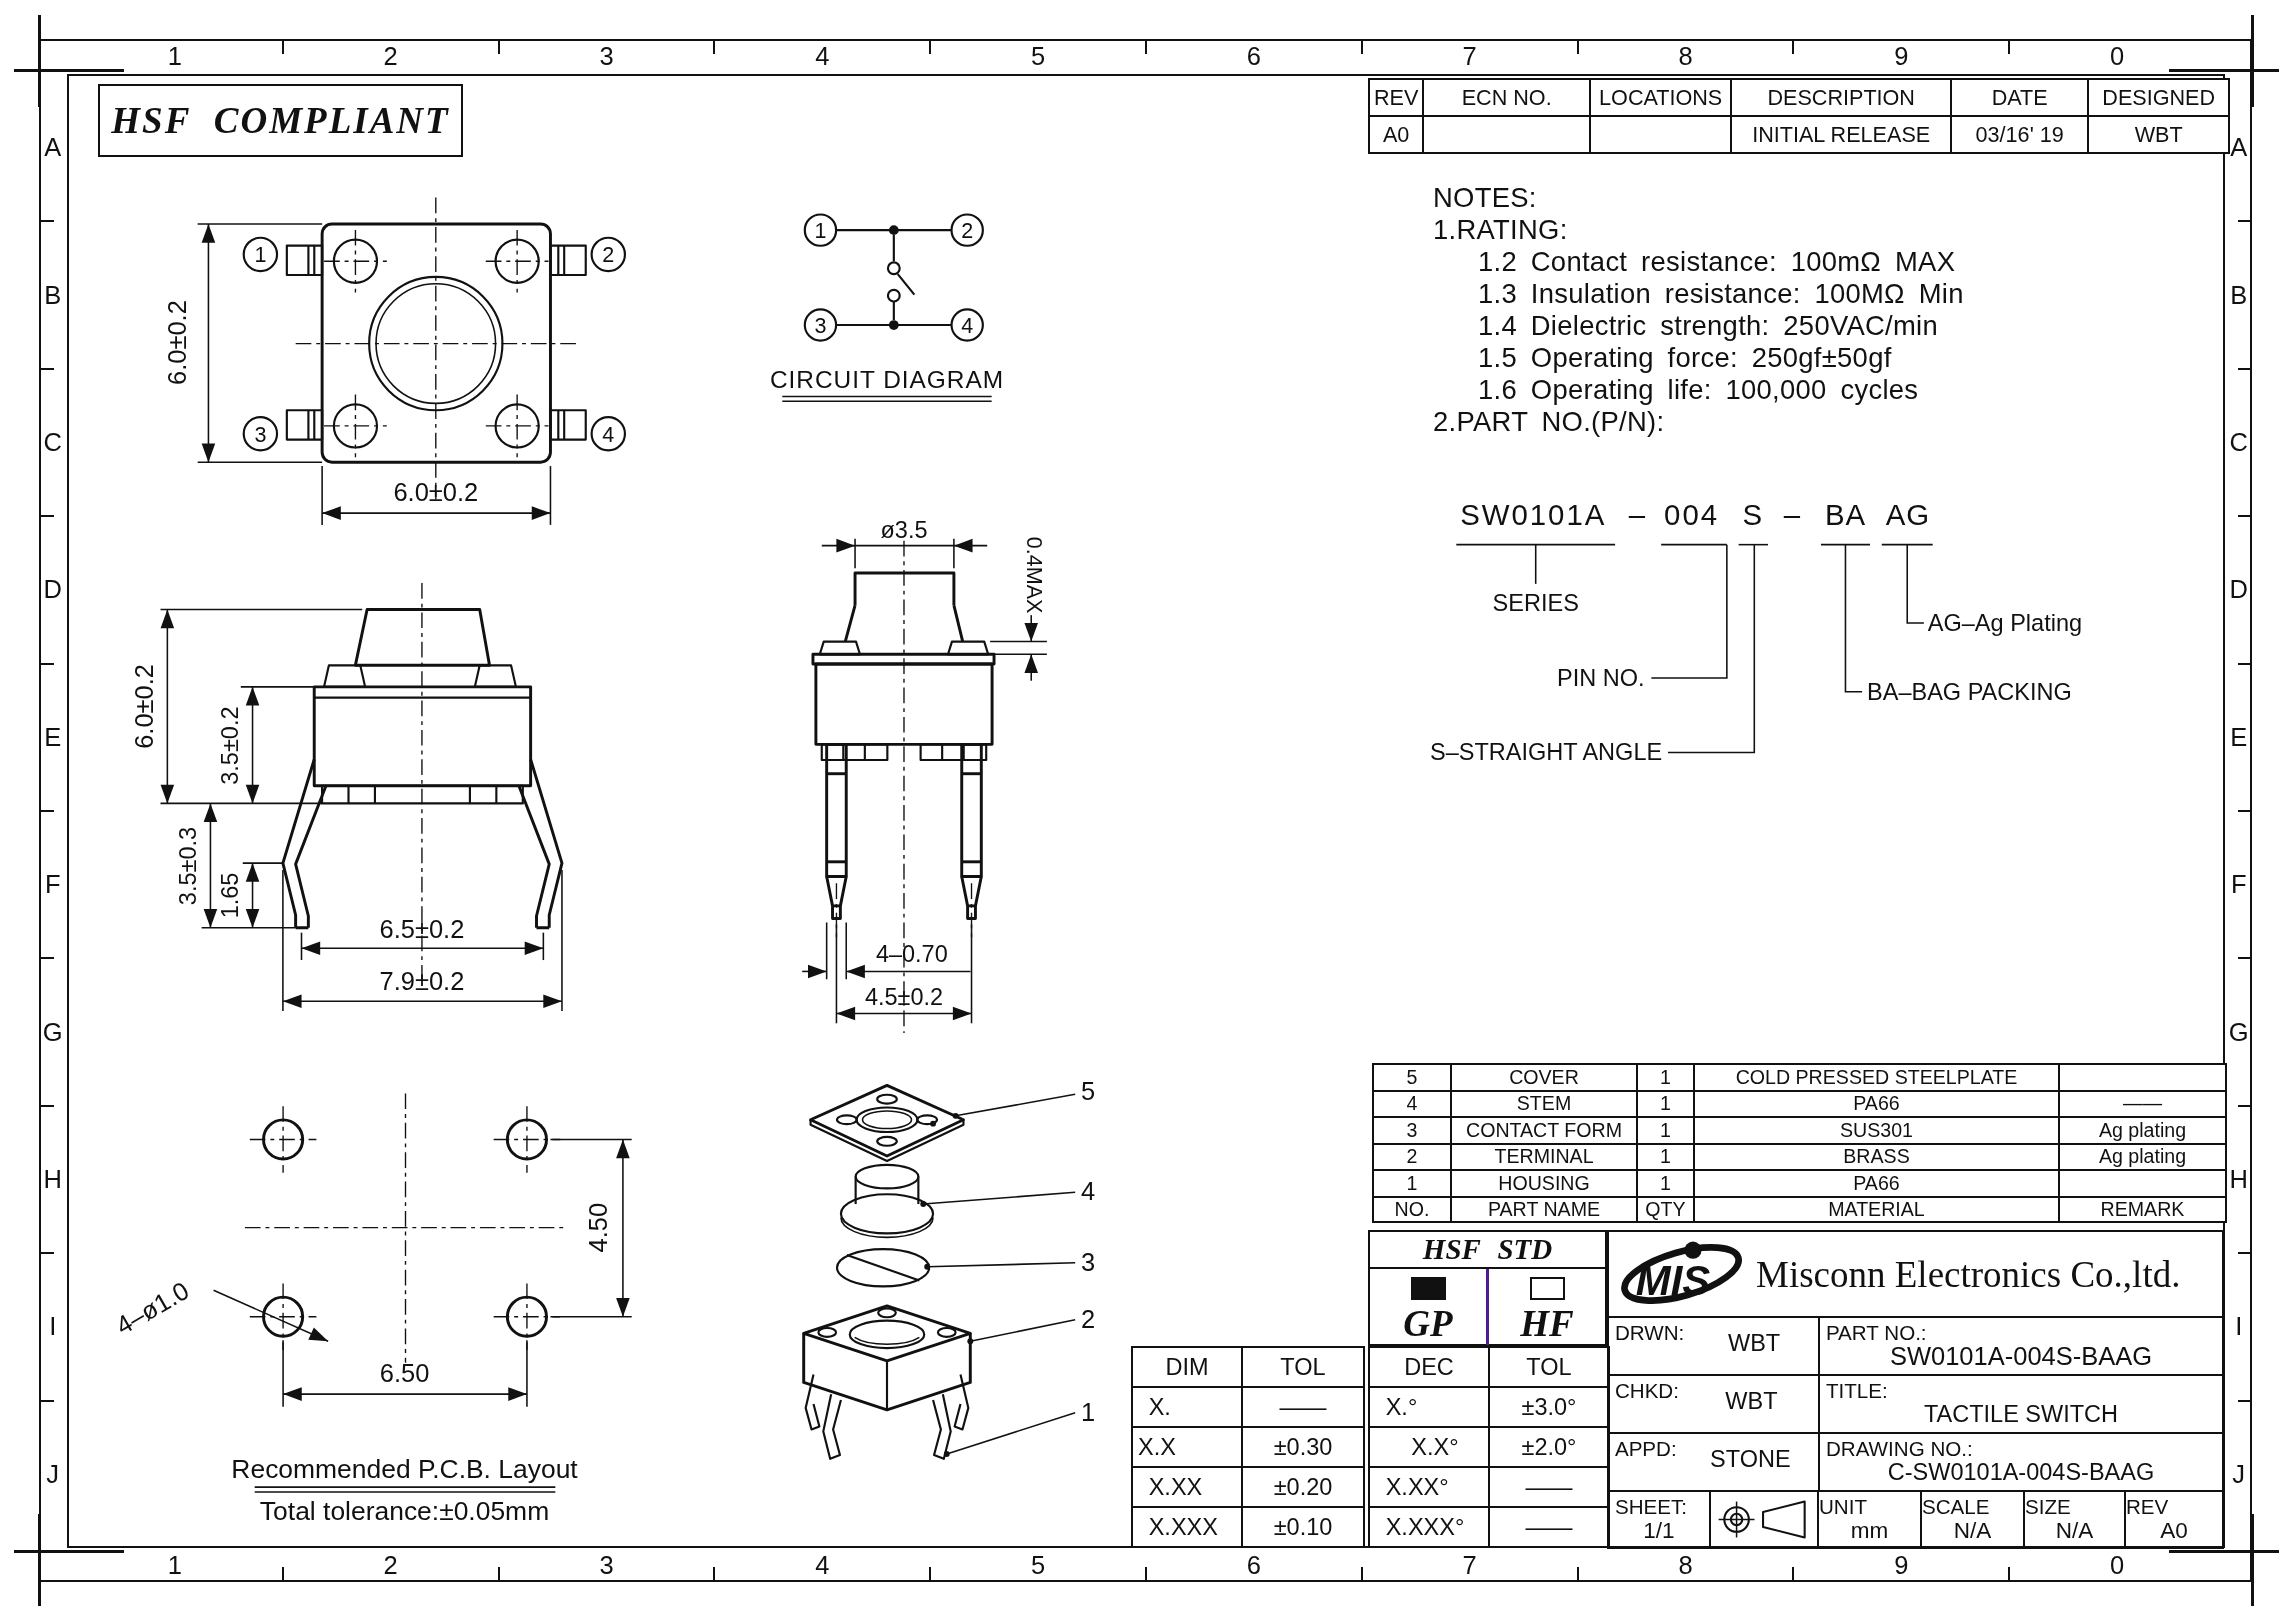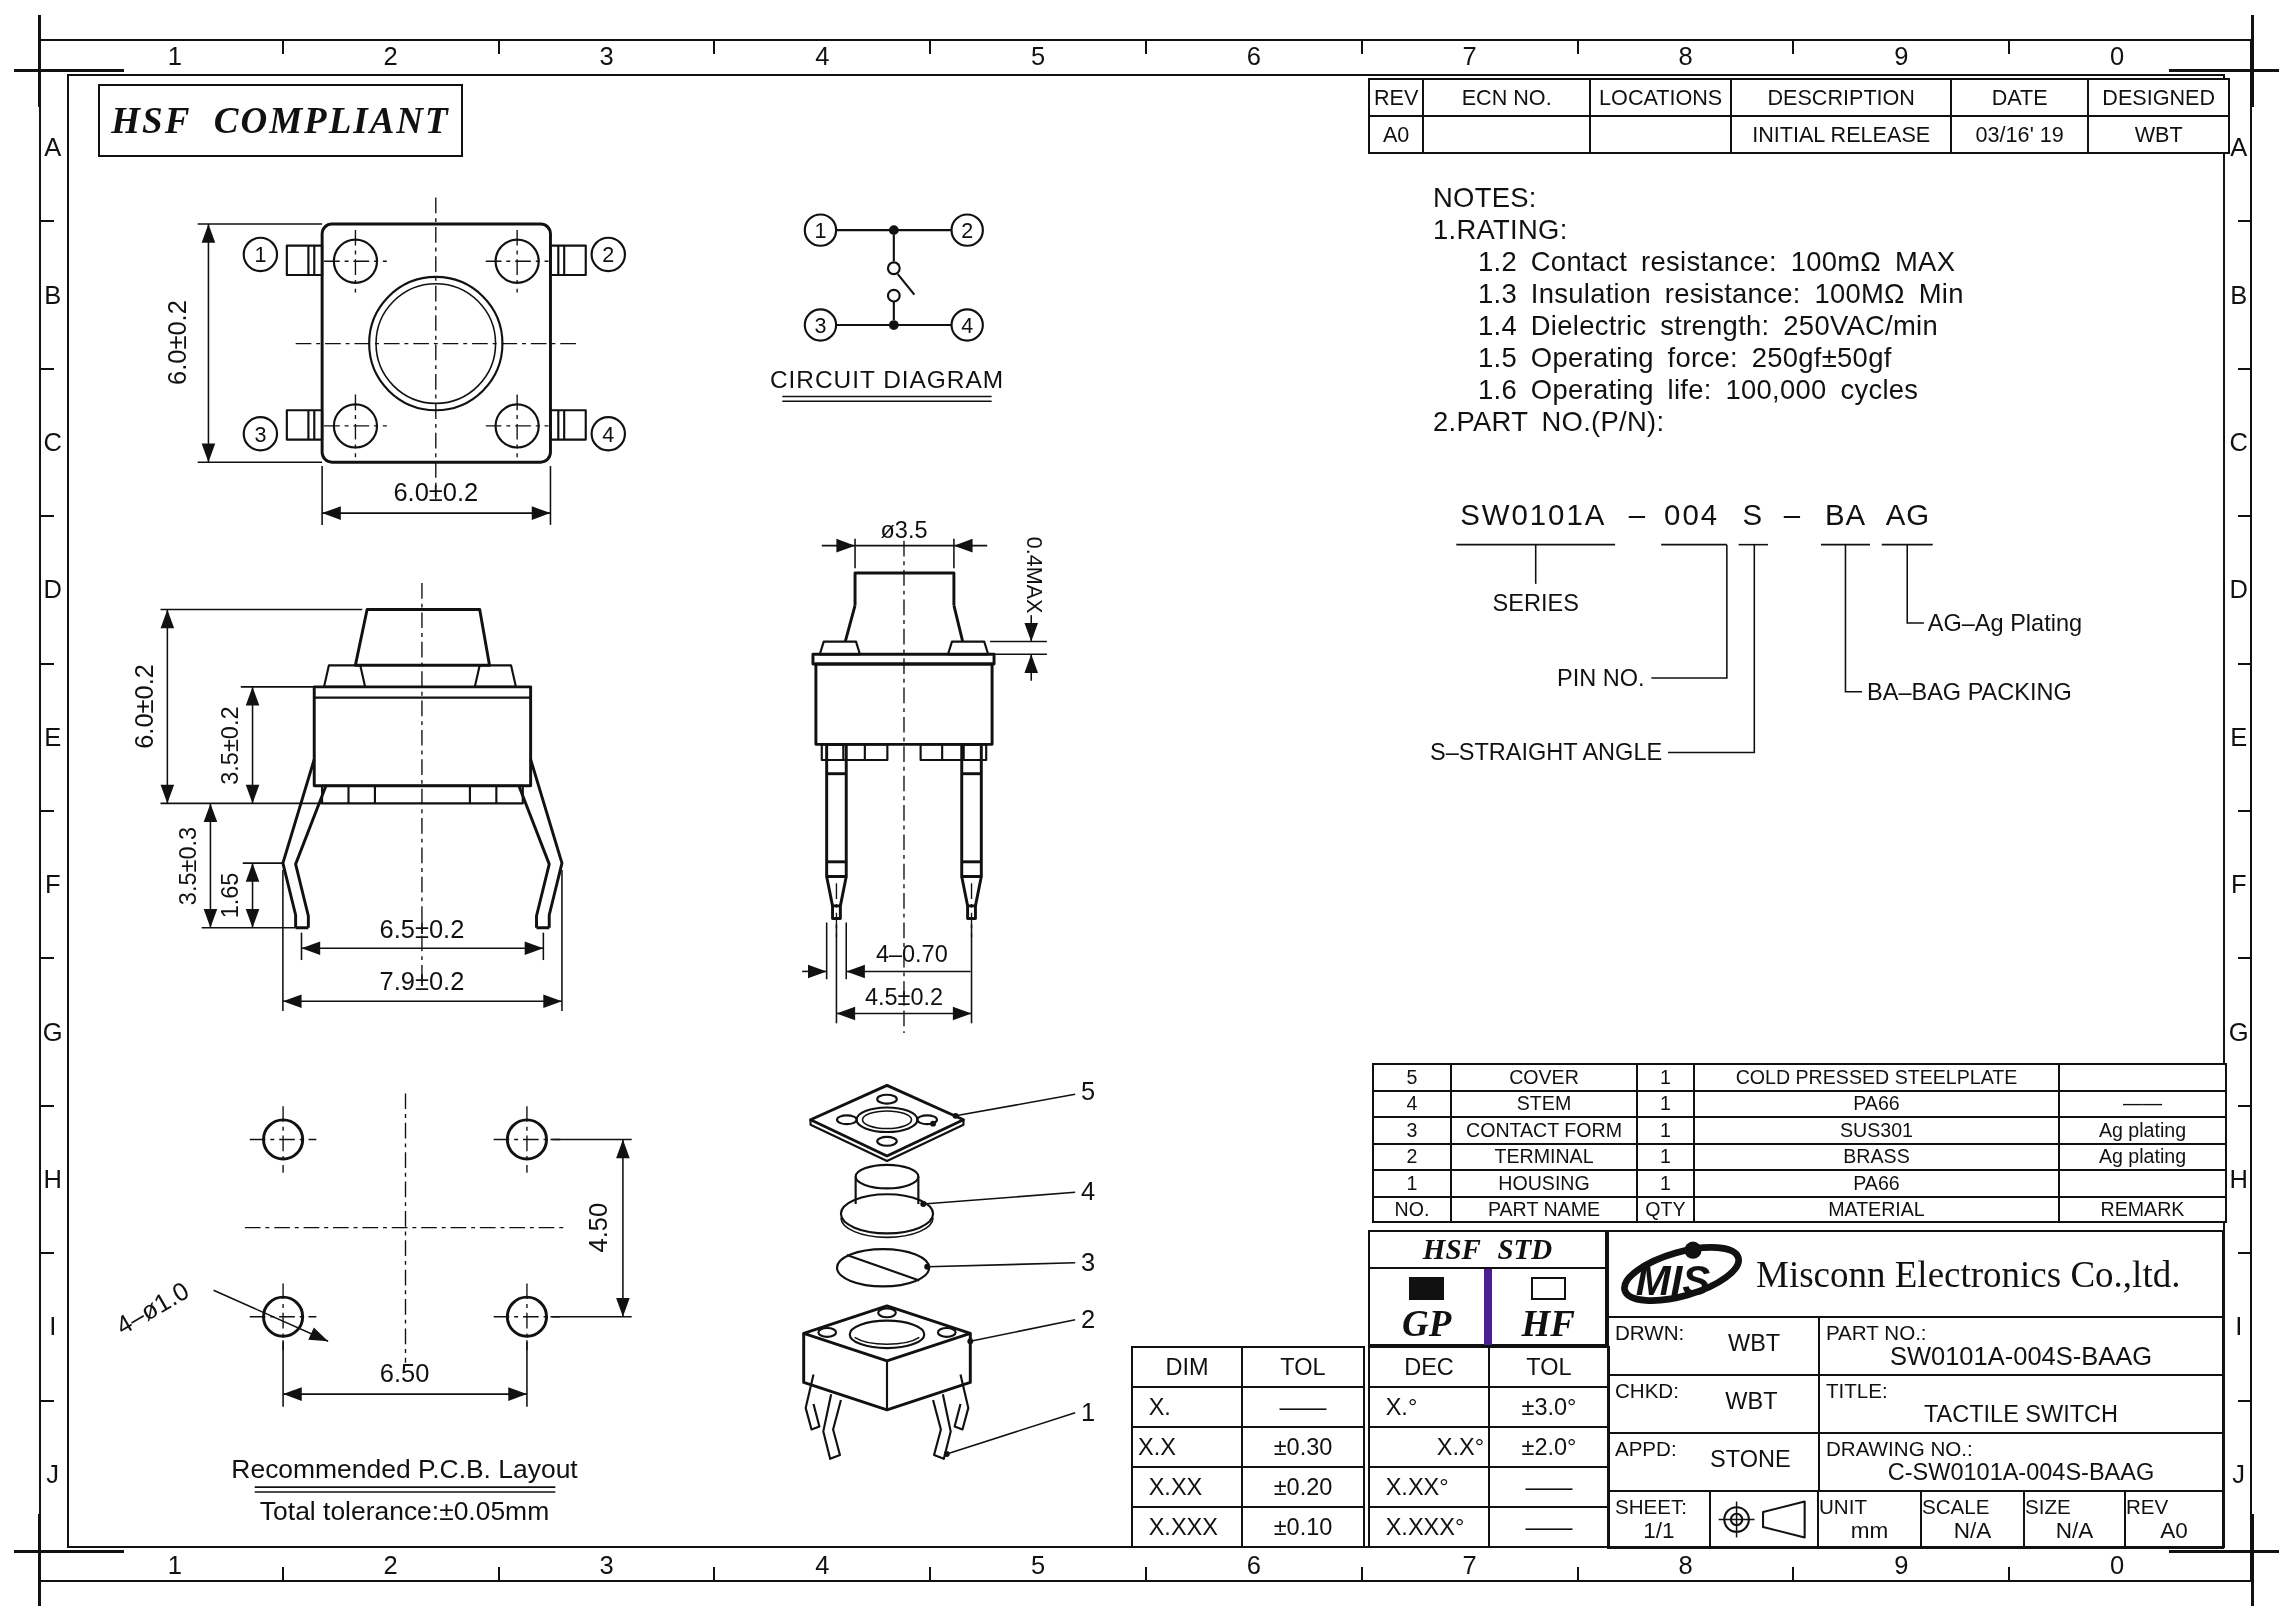--- a/index.html
+++ b/index.html
@@ -51,21 +51,21 @@
   text.dim{ font:24px "Liberation Sans",sans-serif; fill:#111; }
   text.dim26{ font-size:26px; }
   text.balloon{ font:22px "Liberation Sans",sans-serif; fill:#111; }
 
   
   .hsfstd{ position:absolute; left:1368px; top:1230px; width:239px; height:116px; border:2.9px solid #111; }
   .hsfstd .t{ height:37px; border-bottom:2px solid #111; display:flex; align-items:center; justify-content:center;
               font-family:"Liberation Serif",serif; font-weight:bold; font-style:italic; font-size:29px; word-spacing:9.8px;}
   .hsfstd .cols{ display:flex; height:76px; }
   .hsfstd .col{ flex:1; display:flex; flex-direction:column; align-items:center; padding-top:7.8px; }
-  .hsfstd .col + .col{ border-left:8px solid #4c1d95;align-items:center; }
+  .hsfstd .col + .col{ border-left:3px solid #4c1d95;align-items:center; }
   .sq-f{ width:35px; height:25.5px; background:#111; }
   .sq-e{ width:35px; height:25.5px; border:2.9px solid #111; }
   .gp-label{ font-family:"Liberation Serif",serif; font-weight:bold; font-style:italic; font-size:37px; margin-top:2px; }
 
   
   .tb{ position:absolute; left:1607px; top:1230px; width:617px; height:319px; border:2.9px solid #111; display:flex; flex-direction:column; }
   .tb-company{ height:86px; border-bottom:2.9px solid #111; display:flex; align-items:center; }
   .tb-company .cname{ font-family:"Liberation Serif",serif; font-size:37px; white-space:nowrap; }
   .tb-r{ display:flex; border-bottom:2px solid #111; }
   .tb-r .lc{ width:211px; border-right:2px solid #111; position:relative; display:flex; flex-direction:row; }
@@ -616,21 +616,21 @@
     <tbody>
         <tr style="height:40px">
       <td>DEC</td>
       <td>TOL</td>
     </tr>
     <tr style="height:40px">
           <td style="text-align:left;padding-left:15.7px">X.°</td>
           <td>±3.0°</td>
         </tr>
     <tr style="height:40px">
-          <td style="text-align:right;padding-left:15.7px">X.X°</td>
+          <td style="text-align:center;padding-left:15.7px">X.X°</td>
           <td>±2.0°</td>
         </tr>
     <tr style="height:40px">
           <td style="text-align:left;padding-left:15.7px">X.XX°</td>
           <td>——</td>
         </tr>
     <tr style="height:40px">
           <td style="text-align:left;padding-left:15.7px">X.XXX°</td>
           <td>——</td>
         </tr>

